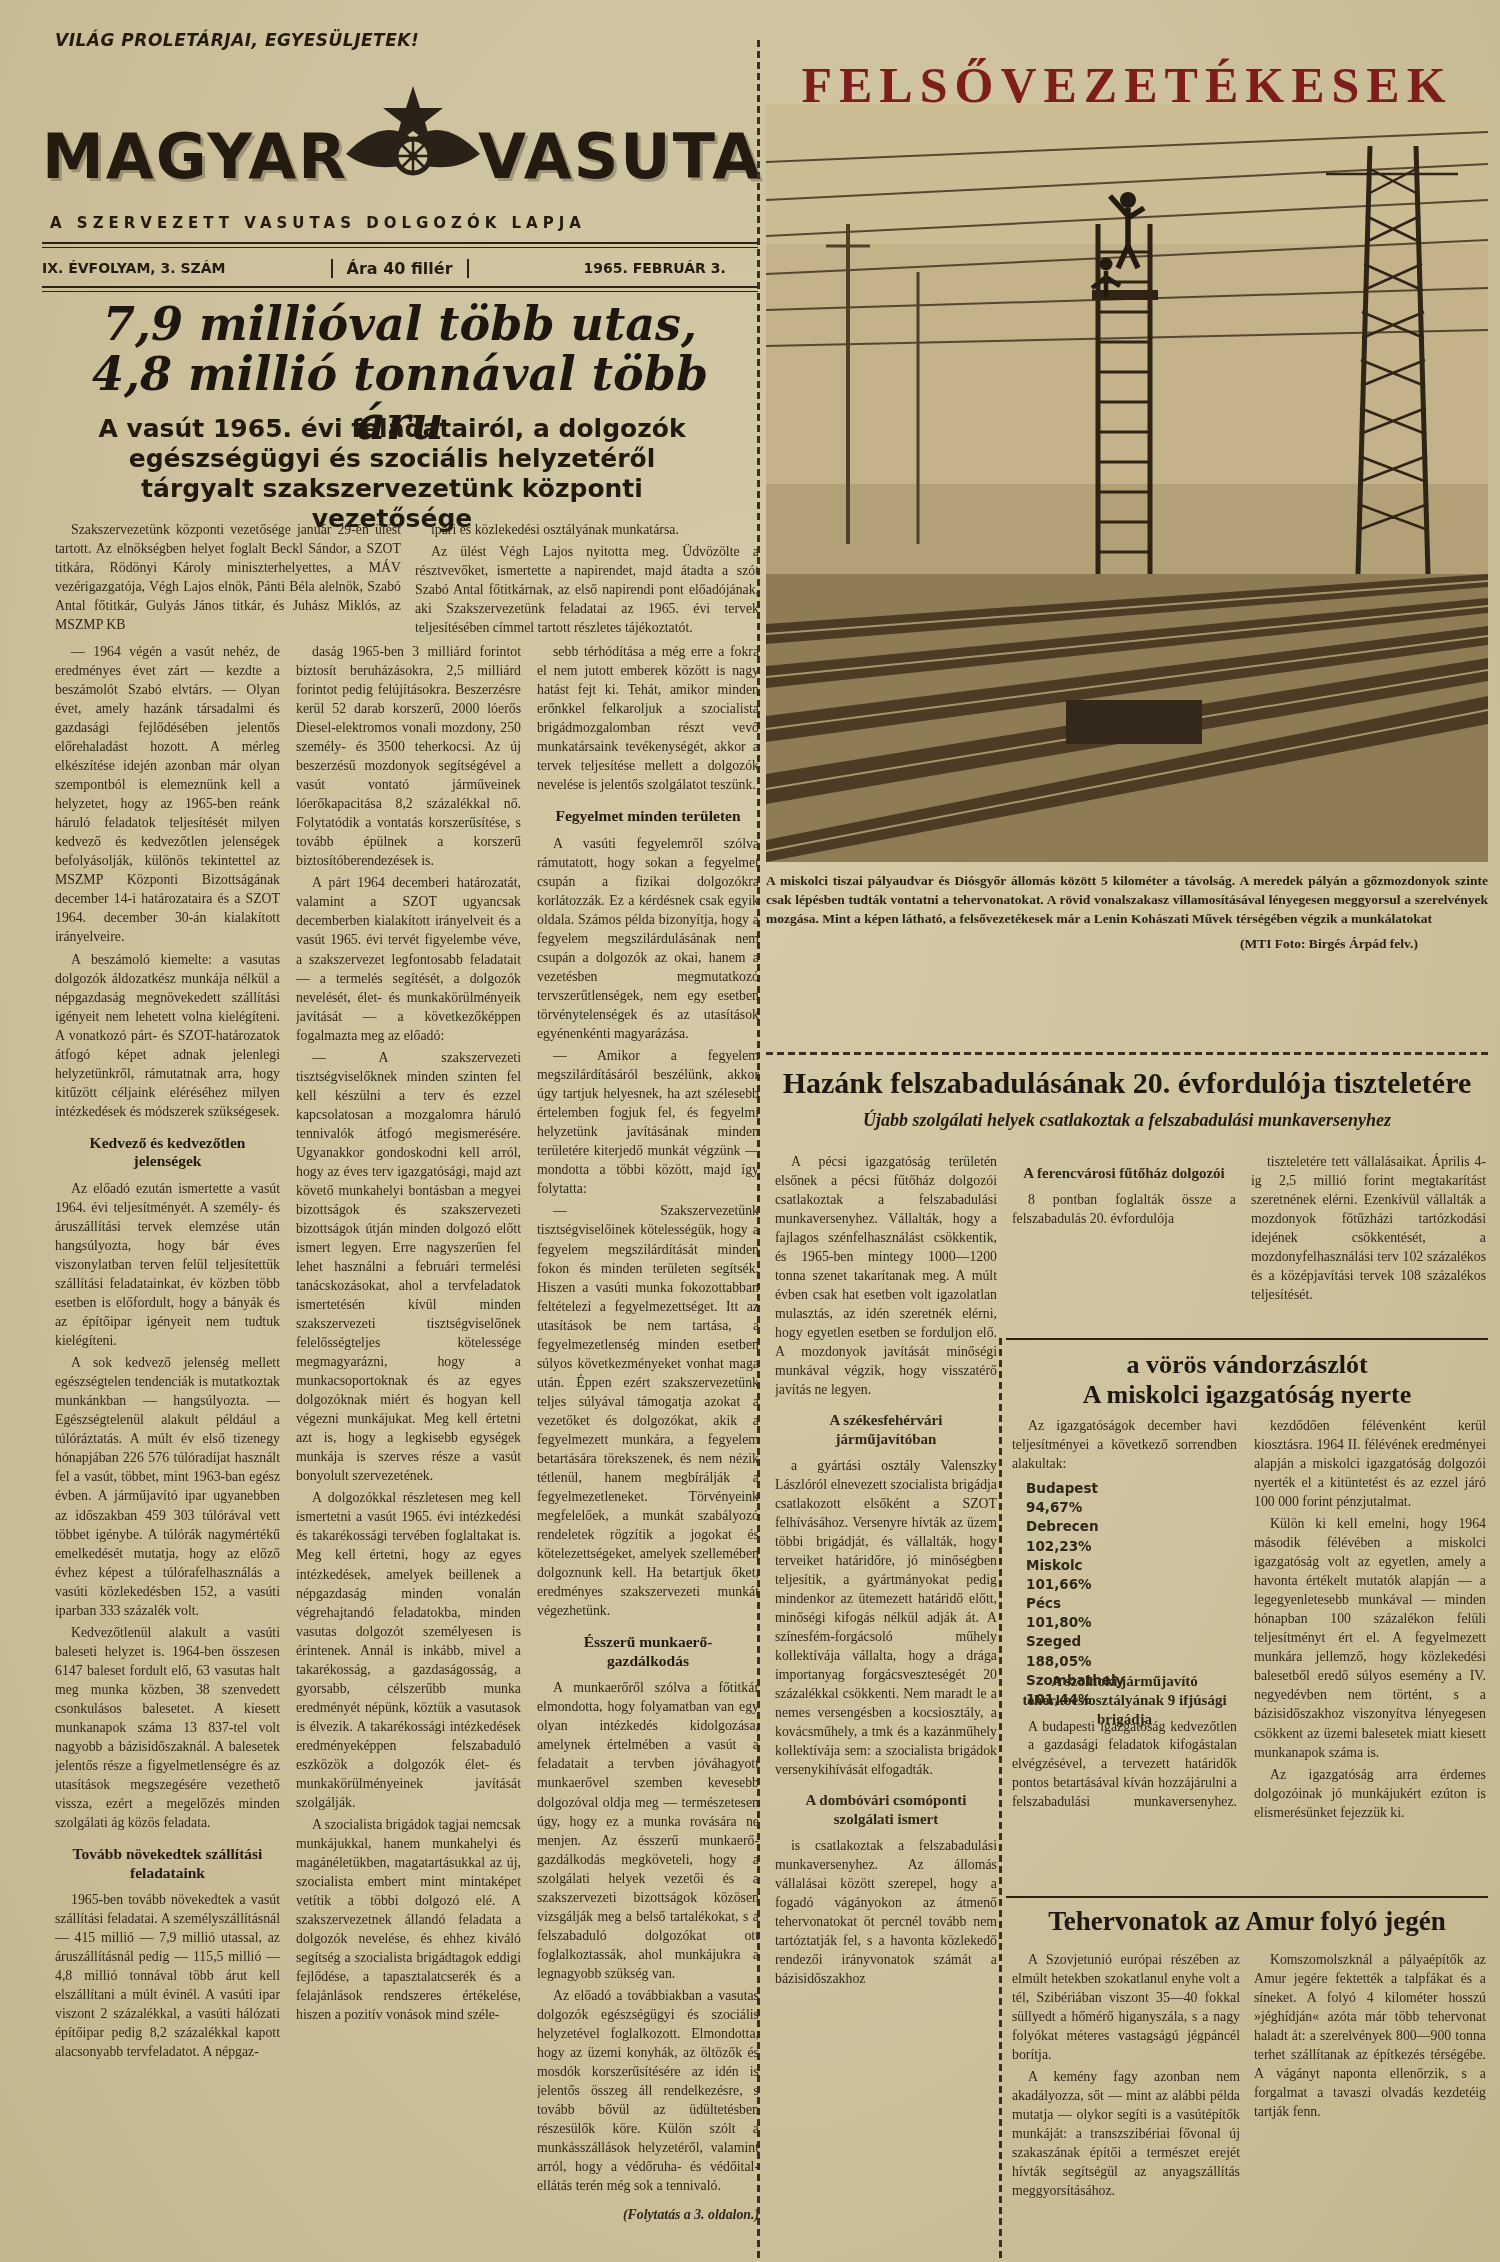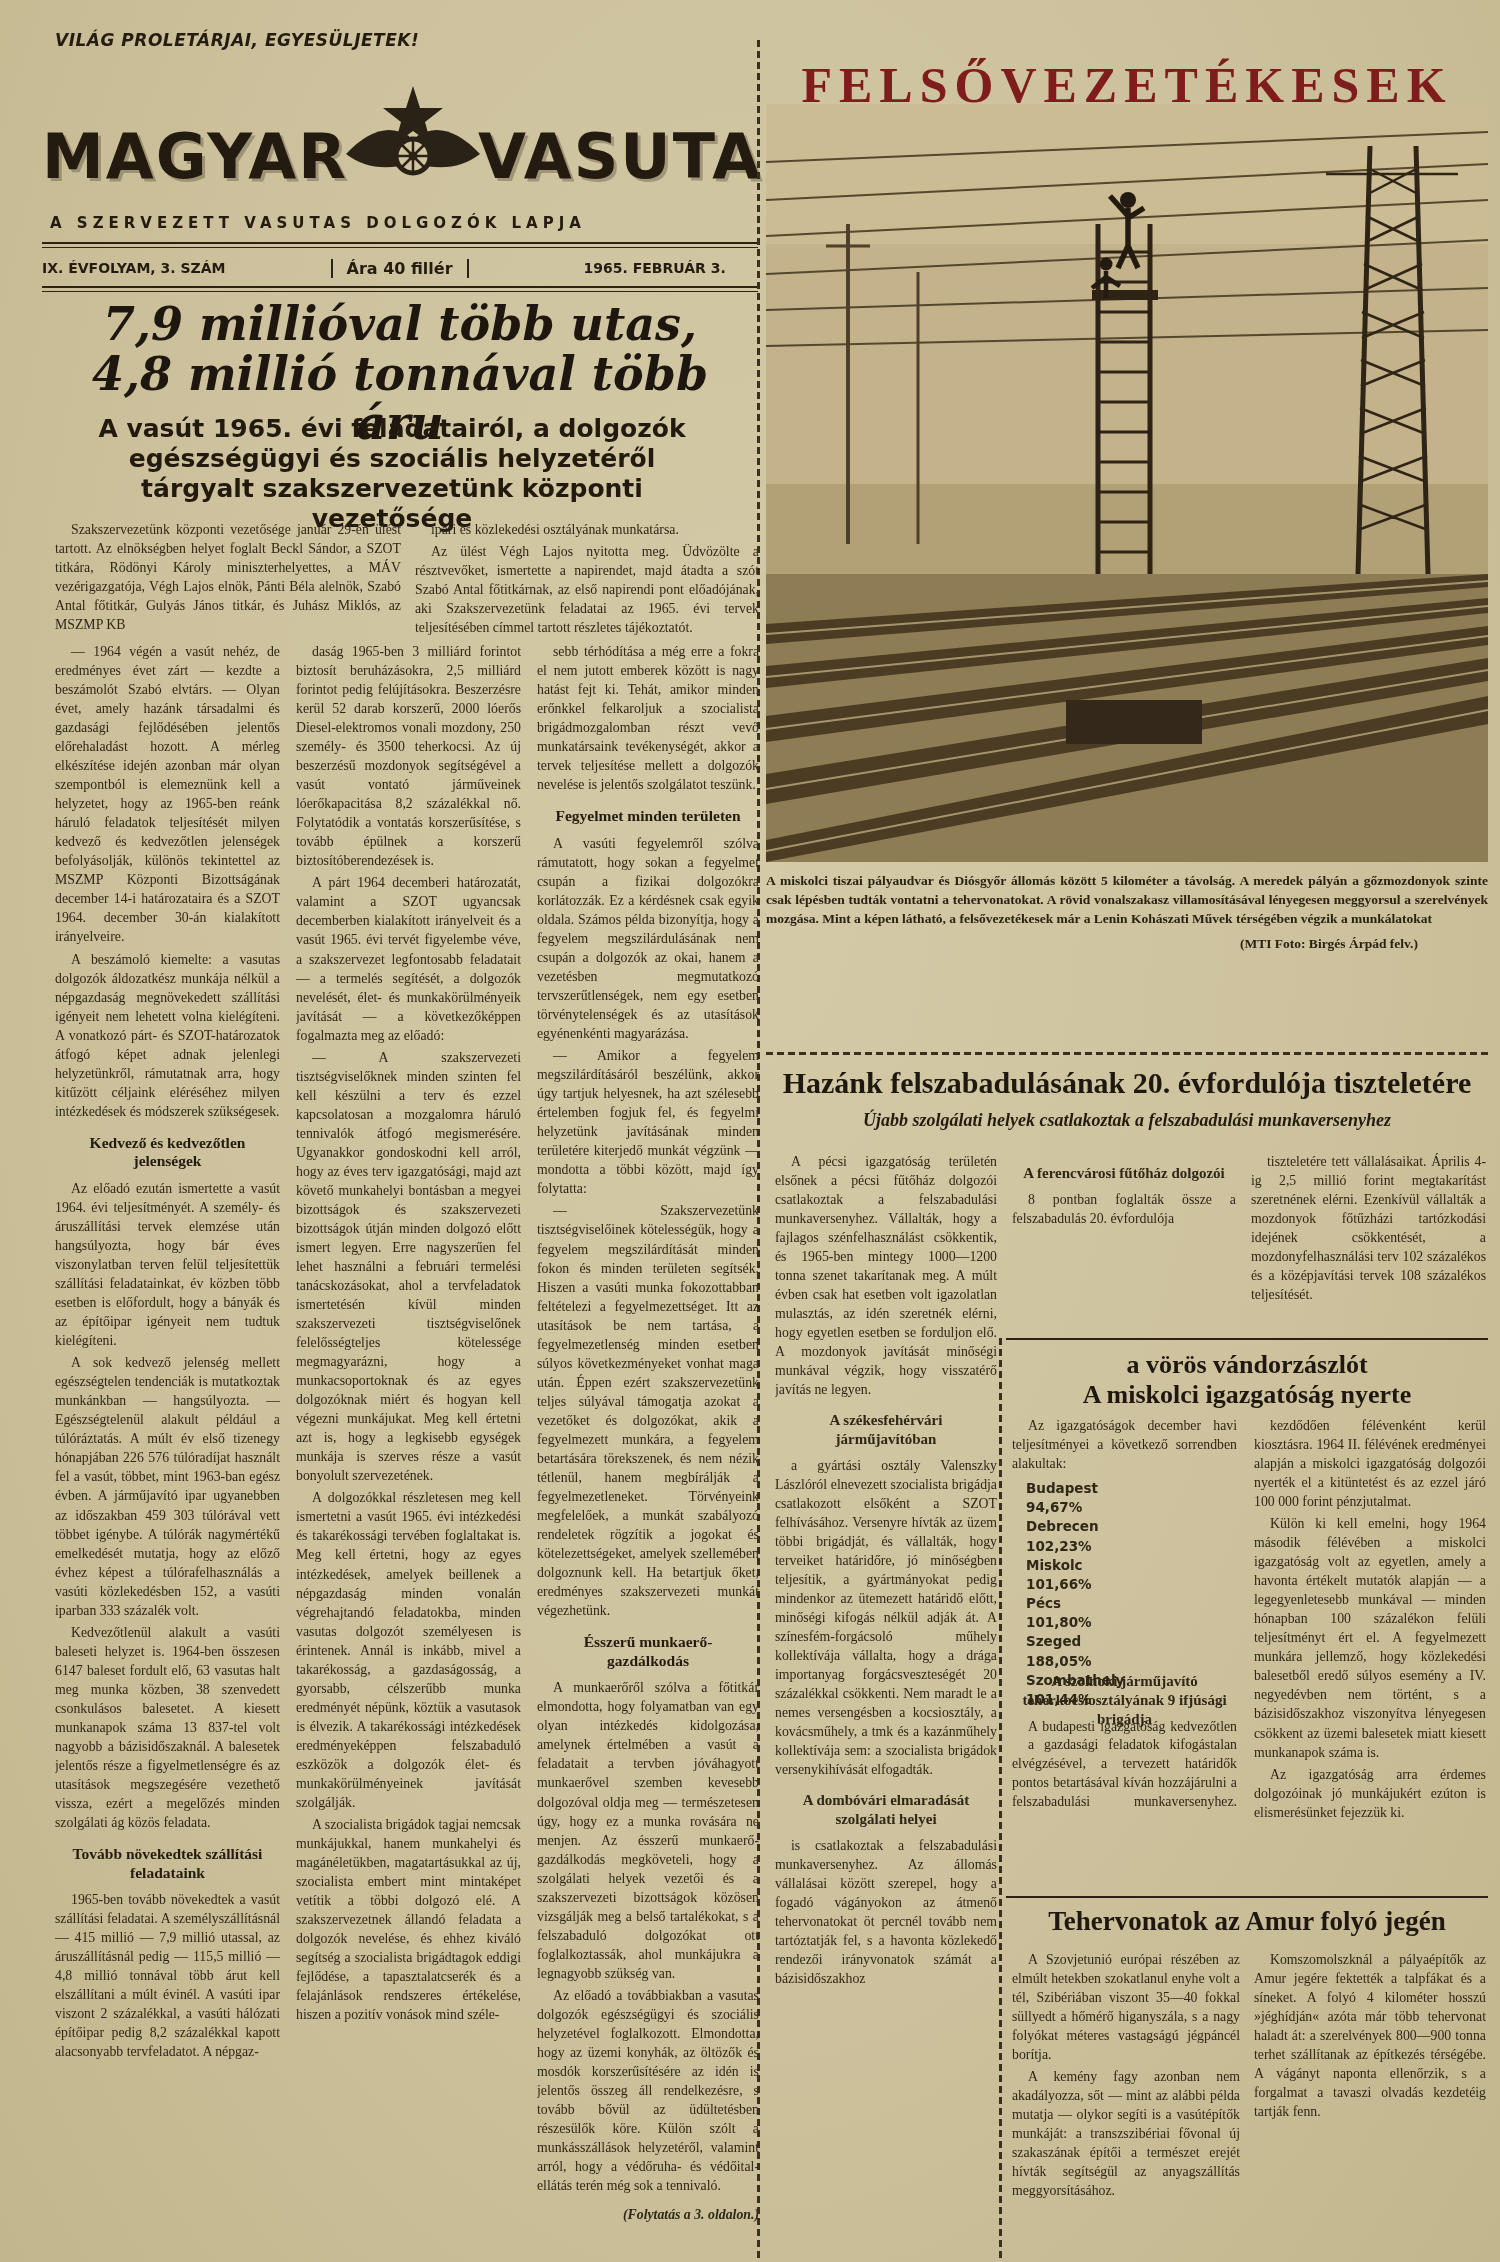--- a/index.html
+++ b/index.html
@@ -219,21 +219,21 @@
 
 <div class="abs sq-h" id="sq-caption"></div>
 
 <div class="abs" id="ann-title">Hazánk felszabadulásának 20. évfordulója tiszteletére</div>
 <div class="abs" id="ann-sub">Újabb szolgálati helyek csatlakoztak a felszabadulási munkaversenyhez</div>
 
 <div class="abs bodycol" id="annA">
   <p>A pécsi igazgatóság területén elsőnek a pécsi fűtőház dolgozói csatlakoztak a felszabadulási munkaversenyhez. Vállalták, hogy a fajlagos szénfelhasználást csökkentik, és 1965-ben mintegy 1000—1200 tonna szenet takarítanak meg. A múlt évben csak hat esetben volt igazolatlan mulasztás, az idén szeretnék elérni, hogy egyetlen esetben se forduljon elő. A mozdonyok javítását minőségi munkával végzik, hogy visszatérő javítás ne legyen.</p>
   <h4 class="annhead">A székesfehérvári járműjavítóban</h4>
   <p>a gyártási osztály Valenszky Lászlóról elnevezett szocialista brigádja csatlakozott elsőként a SZOT felhívásához. Versenyre hívták az üzem többi brigádját, és vállalták, hogy terveiket határidőre, jó minőségben teljesítik, a gyártmányokat pedig mindenkor az ütemezett határidő előtt, minőségi kifogás nélkül adják át. A színesfém-forgácsoló műhely kollektívája vállalta, hogy a drága importanyag forgácsveszteségét 20 százalékkal csökkenti. Nem maradt le a nemes versengésben a kocsiosztály, a kovácsműhely, a tmk és a kazánműhely kollektívája sem: a szocialista brigádok versenykihívását elfogadták.</p>
-  <h4 class="annhead">A dombóvári elmaradását szolgálati helyei</h4>
+  <h4 class="annhead">A dombóvári csomóponti szolgálati ismert</h4>
   <p>is csatlakoztak a felszabadulási munkaversenyhez. Az állomás vállalásai között szerepel, hogy a fogadó vágányokon az átmenő tehervonatokat öt percnél tovább nem tartóztatják fel, s a havonta közlekedő rendezői irányvonatok számát a bázisidőszakhoz</p>
 </div>
 
 <div class="abs bodycol" id="annB">
   <h4 class="annhead">A ferencvárosi fűtőház dolgozói</h4>
   <p>8 pontban foglalták össze a felszabadulás 20. évfordulója</p>
 </div>
 
 <div class="abs bodycol" id="annC">
   <p>tiszteletére tett vállalásaikat. Április 4-ig 2,5 millió forint megtakarítást szeretnének elérni. Ezenkívül vállalták a mozdonyok főtűzházi tartózkodási idejének csökkentését, a mozdonyfelhasználási terv 102 százalékos és a középjavítási tervek 108 százalékos teljesítését.</p>

